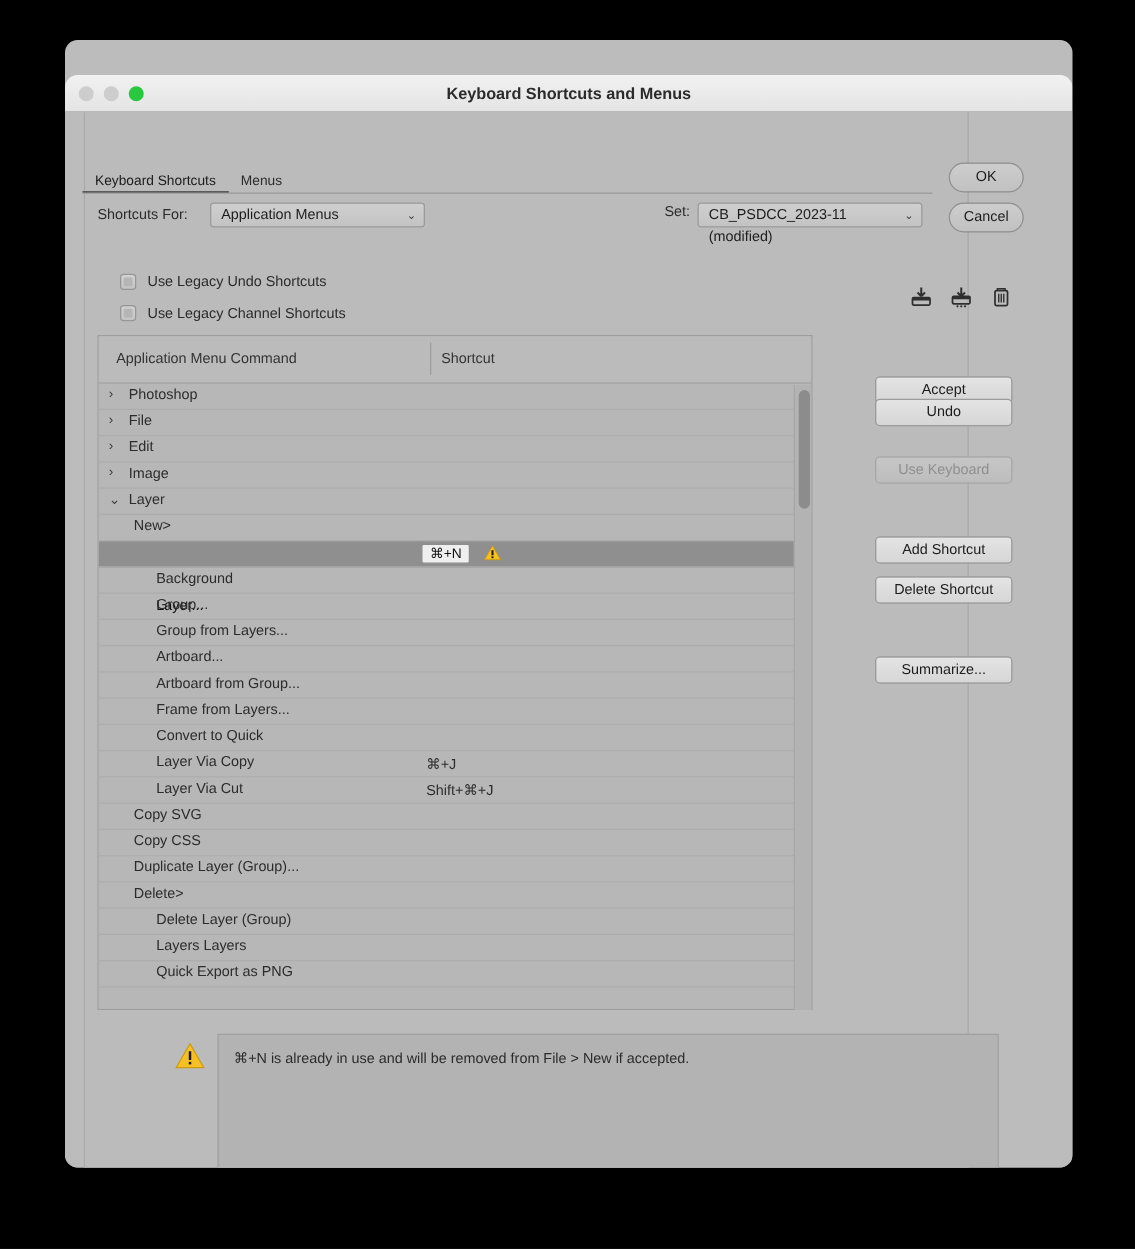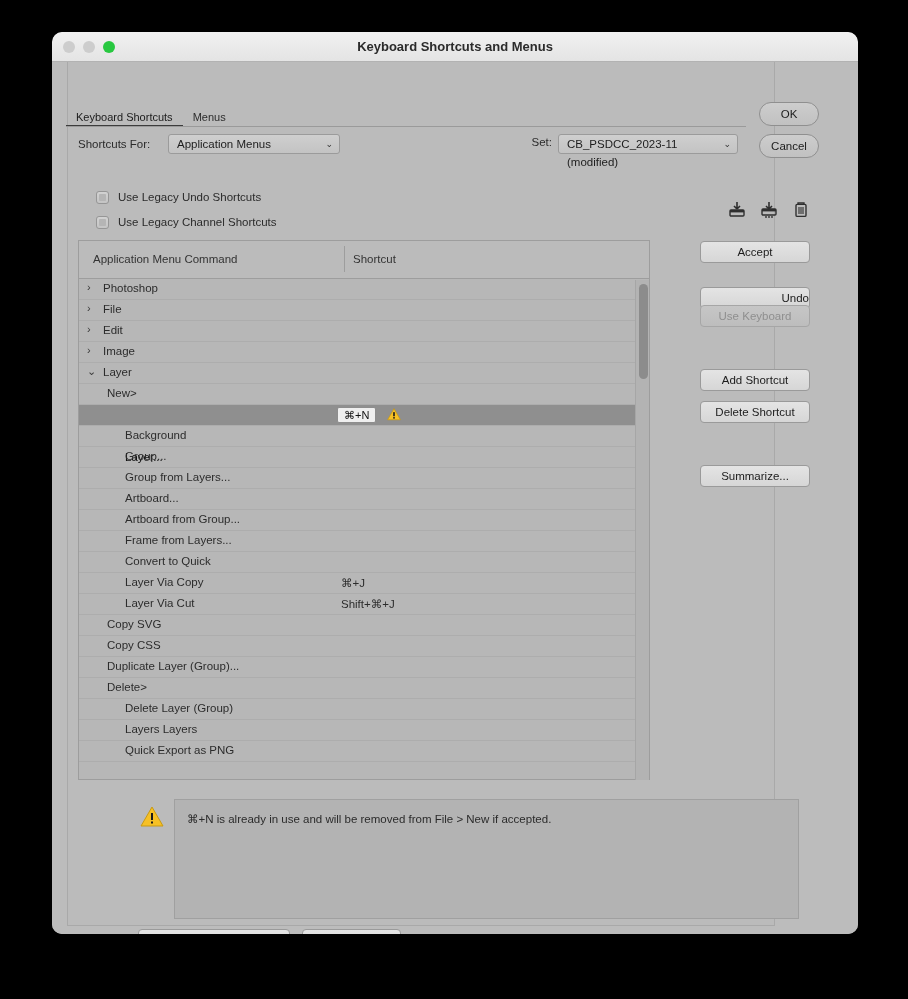--- a/index.html
+++ b/index.html
@@ -20,20 +20,21 @@
     border-radius: 10px;
     box-shadow: 0 6px 24px rgba(0,0,0,.55);
     overflow: hidden;
   }
   .titlebar {
     position: relative;
     height: 30px;
     background: linear-gradient(#f1f1f1, #e4e4e4);
     border-bottom: 1px solid #b2b2b2;
     border-radius: 10px 10px 0 0;
+    margin-top: 28px;
   }
   .traffic {
     position: absolute; left: 11px; top: 9px;
     display: flex; gap: 8px;
   }
   .light { width: 12px; height: 12px; border-radius: 50%; }
   .light.red { background: #cdcdcd; }
   .light.yellow { background: #cdcdcd; }
   .light.green { background: #28c840; }
   .win-title {
@@ -194,25 +195,26 @@
   }
 
   
   .btn {
     background: linear-gradient(#e4e4e4, #d6d6d6);
     border: 1px solid #9a9a9a;
     border-radius: 4px;
     font-size: 11.5px; color: #1c1c1c;
     text-align: center;
     cursor: default;
+    margin-top: 32px;
   }
   .btn.disabled { color: #8f8f8f; background: linear-gradient(#c6c6c6,#bdbdbd); border-color:#a6a6a6; }
   .rbtn { position: absolute; left: 648px; width: 110px; height: 22px; line-height: 20px; }
   #bAccept  { top: 179px; }
-  #bUndo    { top: 225px; text-align: right; }
+  #bUndo    { top: 197px; }
   #bDefault { top: 243px; }
   #bAdd     { top: 307px; }
   #bDel     { top: 339px; }
   #bSumm    { top: 403px; }
 
   
   .warnbox {
     position: absolute; left: 122px; top: 737px;
     width: 625px; height: 120px;
     background: #b3b3b3;

